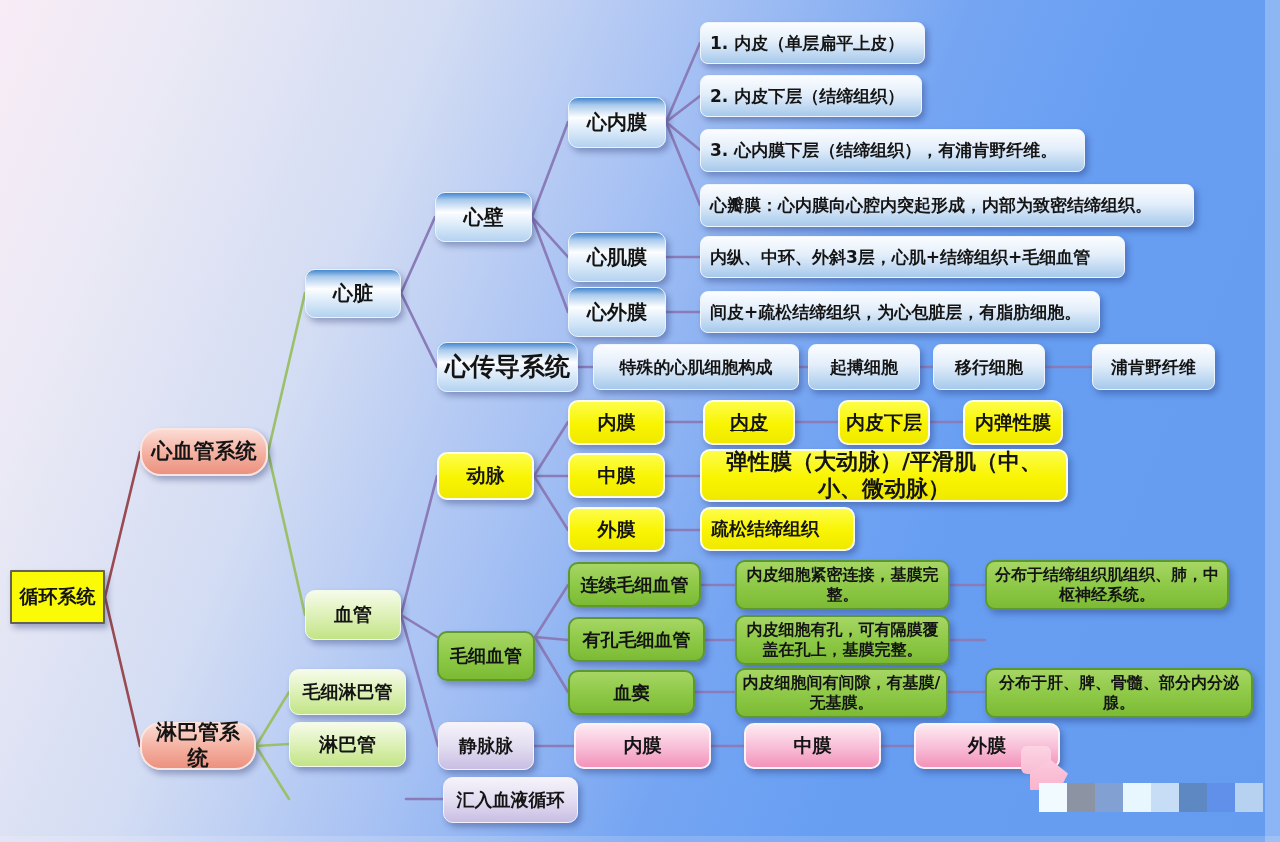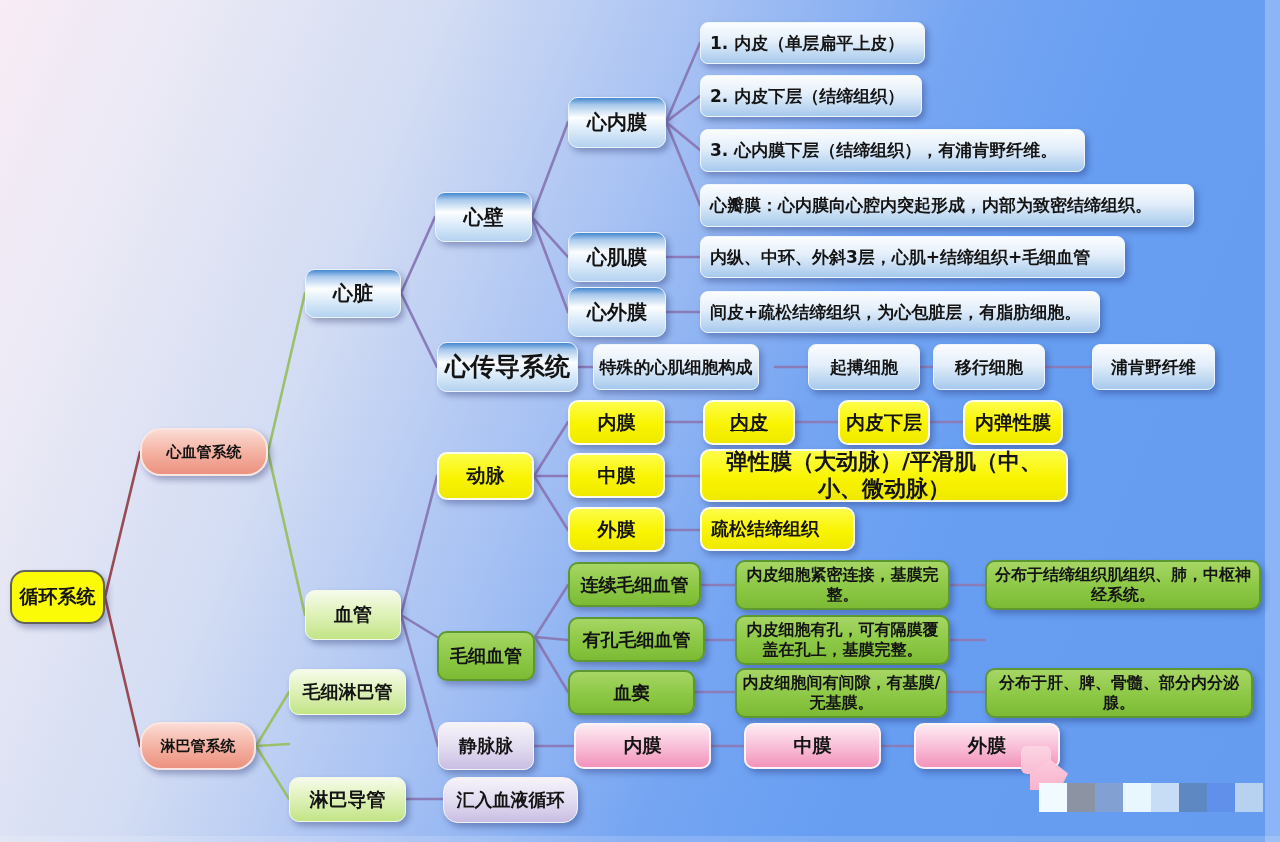--- a/index.html
+++ b/index.html
@@ -14,25 +14,25 @@
   .node{
     position:absolute;display:flex;align-items:center;justify-content:center;
     font-weight:bold;color:#141414;text-align:center;box-sizing:border-box;
     border-radius:10px;box-shadow:3px 4px 6px rgba(20,30,90,.33);
     z-index:2;line-height:1.22;padding:2px 4px;
   }
   .blue{background:linear-gradient(180deg,#4487cf 0%,#a9c9ec 14%,#fdfeff 40%,#e9f3fc 55%,#b3d2f0 100%);border:1px solid #ecf4fb;font-size:20px;}
   .bluedesc{background:linear-gradient(180deg,#fbfdff 0%,#e3eefa 45%,#a6c9ec 100%);border:1px solid #eef5fc;font-size:17px;border-radius:8px;}
   .left{justify-content:flex-start;text-align:left;padding:2px 9px;}
   .yellow{background:linear-gradient(180deg,#fdfd4a 0%,#f9f400 55%,#efe900 100%);border:2px solid #fcfcee;font-size:19px;}
-  .root-node{background:#fbfb08;border:2px solid #62625a;font-size:19px;border-radius:15px;}
+  .root-node{background:#fbfb08;border:2px solid #62625a;font-size:19px;border-radius:1px;}
   .green{background:linear-gradient(180deg,#a6d664 0%,#8cc845 55%,#7cba34 100%);border:2px solid #5d9830;font-size:18px;}
   .gdesc{font-size:16px;line-height:1.28;}
   .lightgreen{background:linear-gradient(180deg,#f6fbea 0%,#e0f2bc 45%,#c2e486 100%);border:1px solid #f4faea;font-size:19px;}
-  .pinkred{background:linear-gradient(180deg,#fbdbd4 0%,#f4af9f 55%,#ec9180 100%);border:2px solid #f9e6e2;font-size:15px;border-radius:21px;}
+  .pinkred{background:linear-gradient(180deg,#fbdbd4 0%,#f4af9f 55%,#ec9180 100%);border:2px solid #f9e6e2;font-size:21px;border-radius:21px;}
   .pink{background:linear-gradient(180deg,#fdeaf2 0%,#f8bcd6 55%,#f392ba 100%);border:2px solid #fdf2f6;font-size:19px;}
   .lavender{background:linear-gradient(180deg,#f6f3fa 0%,#e3ddf1 50%,#c8bee3 100%);border:1px solid #f4f1f9;font-size:18px;}
   .wm-arrow1{position:absolute;left:1021px;top:746px;width:30px;height:28px;border-radius:6px;background:linear-gradient(180deg,#fcd4e3,#f8bcd2);z-index:3;}
   .wm-arrow2{position:absolute;left:1030px;top:760px;width:38px;height:30px;background:linear-gradient(180deg,#fccade,#f9b4cc);clip-path:polygon(55% 0,100% 45%,78% 100%,0 100%,0 40%);z-index:3;}
   .wm-mosaic{position:absolute;left:1039px;top:783px;width:224px;height:29px;display:flex;z-index:3;}
   .wm-mosaic div{flex:1;}
 </style>
 </head>
 <body>
 
@@ -104,54 +104,54 @@
   <div class="node blue" style="left:568px;top:97px;width:98px;height:51px;">心内膜</div>
   <div class="node bluedesc left" style="left:700px;top:22px;width:225px;height:42px;">1. 内皮（单层扁平上皮）</div>
   <div class="node bluedesc left" style="left:700px;top:75px;width:222px;height:42px;">2. 内皮下层（结缔组织）</div>
   <div class="node bluedesc left" style="left:700px;top:129px;width:385px;height:43px;">3. 心内膜下层（结缔组织），有浦肯野纤维。</div>
   <div class="node bluedesc left" style="left:700px;top:184px;width:494px;height:43px;">心瓣膜：心内膜向心腔内突起形成，内部为致密结缔组织。</div>
   <div class="node blue" style="left:568px;top:232px;width:98px;height:50px;">心肌膜</div>
   <div class="node bluedesc left" style="left:700px;top:236px;width:425px;height:42px;">内纵、中环、外斜3层，心肌+结缔组织+毛细血管</div>
   <div class="node blue" style="left:568px;top:287px;width:98px;height:50px;">心外膜</div>
   <div class="node bluedesc left" style="left:700px;top:291px;width:400px;height:42px;">间皮+疏松结缔组织，为心包脏层，有脂肪细胞。</div>
   <div class="node blue" style="left:437px;top:342px;width:141px;height:50px;font-size:25px;">心传导系统</div>
-  <div class="node bluedesc" style="left:593px;top:344px;width:166px;height:46px;">特殊的心肌细胞构成</div>
+  <div class="node bluedesc" style="left:593px;top:344px;width:206px;height:46px;">特殊的心肌细胞构成</div>
   <div class="node bluedesc" style="left:808px;top:344px;width:112px;height:46px;">起搏细胞</div>
   <div class="node bluedesc" style="left:933px;top:344px;width:112px;height:46px;">移行细胞</div>
   <div class="node bluedesc" style="left:1092px;top:344px;width:123px;height:46px;">浦肯野纤维</div>
 
   <div class="node yellow" style="left:568px;top:400px;width:97px;height:45px;">内膜</div>
   <div class="node yellow" style="left:703px;top:400px;width:92px;height:45px;text-decoration:underline;">内皮</div>
   <div class="node yellow" style="left:838px;top:400px;width:92px;height:45px;">内皮下层</div>
   <div class="node yellow" style="left:963px;top:400px;width:100px;height:45px;">内弹性膜</div>
   <div class="node yellow" style="left:437px;top:452px;width:97px;height:48px;">动脉</div>
   <div class="node yellow" style="left:568px;top:453px;width:97px;height:45px;">中膜</div>
   <div class="node yellow" style="left:700px;top:449px;width:368px;height:53px;font-size:22px;">弹性膜（大动脉）/平滑肌（中、小、微动脉）</div>
   <div class="node yellow" style="left:568px;top:507px;width:97px;height:45px;">外膜</div>
   <div class="node yellow left" style="left:700px;top:507px;width:155px;height:44px;font-size:18px;">疏松结缔组织</div>
 
   <div class="node green" style="left:568px;top:562px;width:133px;height:45px;">连续毛细血管</div>
   <div class="node green gdesc" style="left:735px;top:560px;width:215px;height:50px;">内皮细胞紧密连接，基膜完整。</div>
-  <div class="node green gdesc" style="left:985px;top:560px;width:276px;height:50px;">分布于结缔组织肌组织、肺，中枢神经系统。</div>
+  <div class="node green gdesc" style="left:985px;top:560px;width:244px;height:50px;">分布于结缔组织肌组织、肺，中枢神经系统。</div>
   <div class="node green" style="left:437px;top:612px;width:98px;height:50px;margin-top:19px;">毛细血管</div>
   <div class="node green" style="left:568px;top:617px;width:137px;height:45px;">有孔毛细血管</div>
   <div class="node green gdesc" style="left:735px;top:615px;width:215px;height:50px;">内皮细胞有孔，可有隔膜覆盖在孔上，基膜完整。</div>
   <div class="node green" style="left:568px;top:670px;width:127px;height:45px;">血窦</div>
   <div class="node green gdesc" style="left:735px;top:668px;width:213px;height:50px;">内皮细胞间有间隙，有基膜/无基膜。</div>
   <div class="node green gdesc" style="left:985px;top:668px;width:268px;height:50px;">分布于肝、脾、骨髓、部分内分泌腺。</div>
 
   <div class="node lightgreen" style="left:305px;top:590px;width:96px;height:50px;">血管</div>
   <div class="node lavender" style="left:438px;top:722px;width:96px;height:48px;">静脉脉</div>
   <div class="node pink" style="left:574px;top:723px;width:137px;height:46px;">内膜</div>
   <div class="node pink" style="left:744px;top:723px;width:137px;height:46px;">中膜</div>
   <div class="node pink" style="left:914px;top:723px;width:146px;height:46px;">外膜</div>
 
   <div class="node lightgreen" style="left:289px;top:669px;width:117px;height:46px;font-size:18px;">毛细淋巴管</div>
-  <div class="node lightgreen" style="left:289px;top:777px;width:117px;height:45px;">淋巴导管</div>
-  <div class="node lavender" style="left:443px;top:777px;width:135px;height:46px;border-radius:15px;">汇入血液循环</div>
+  <div class="node lightgreen" style="left:289px;top:722px;width:117px;height:45px;">淋巴管</div>
+  <div class="node lavender" style="left:443px;top:777px;width:135px;height:46px;">汇入血液循环</div>
 
   <div class="wm-arrow1"></div>
   <div class="wm-arrow2"></div>
   <div class="wm-mosaic">
     <div style="background: rgb(240, 250, 255);"></div>
     <div style="background: rgb(140, 148, 164);"></div>
     <div style="background: rgb(130, 160, 210);"></div>
     <div style="background: rgb(232, 247, 254);"></div>
     <div style="background: rgb(198, 221, 245);"></div>
     <div style="background: rgb(94, 136, 194);"></div>

